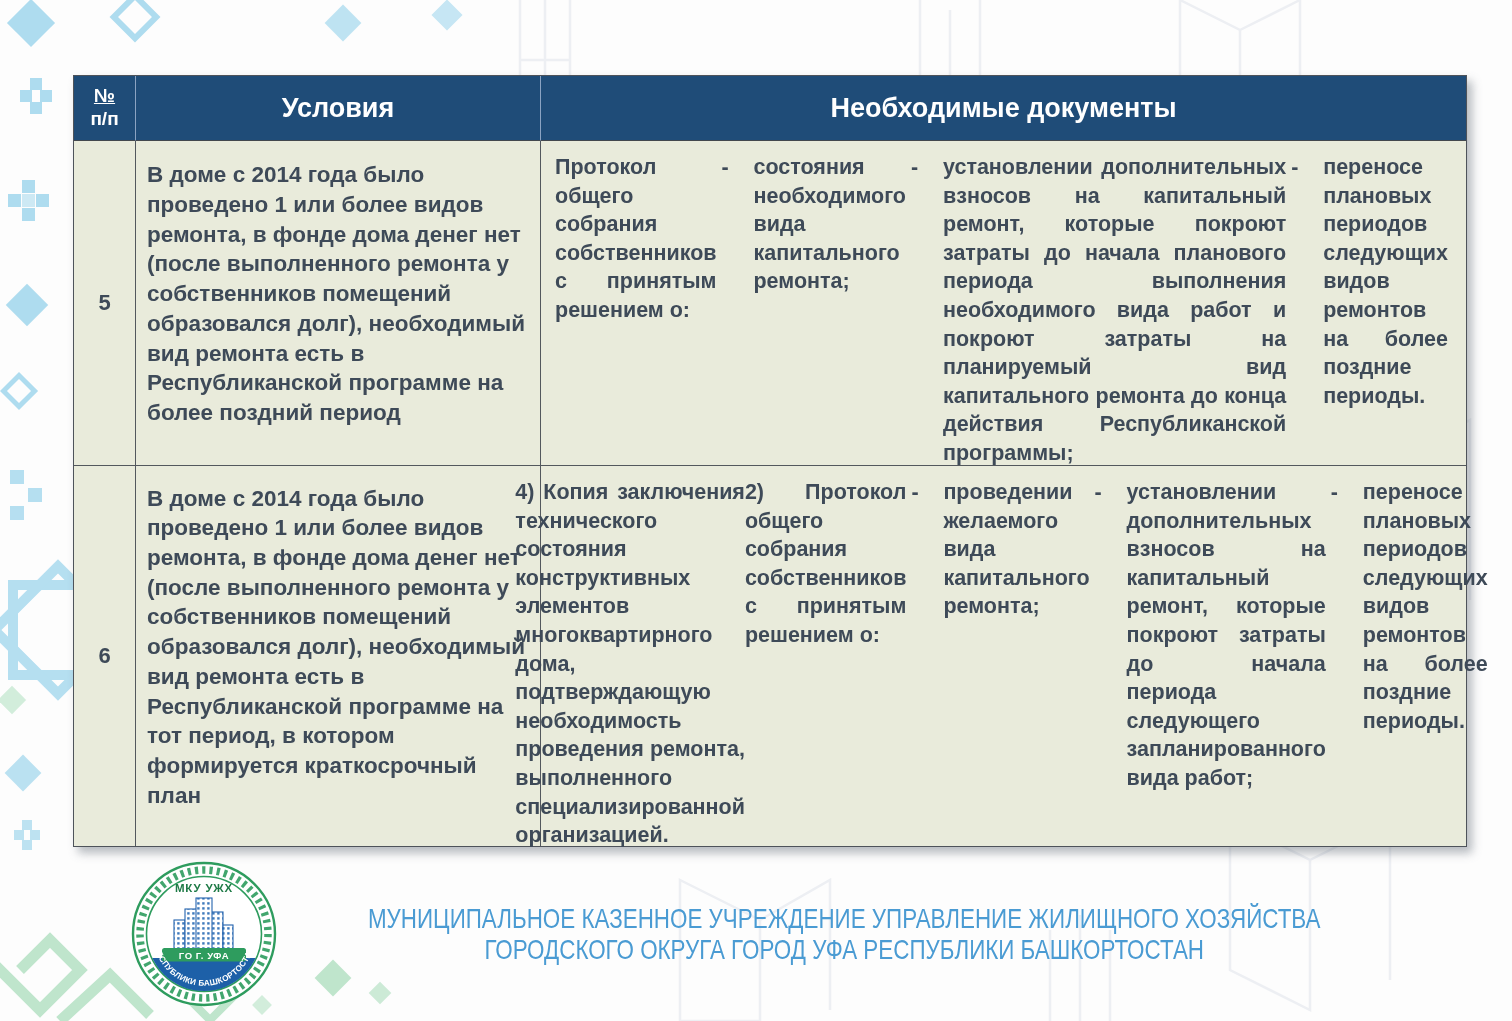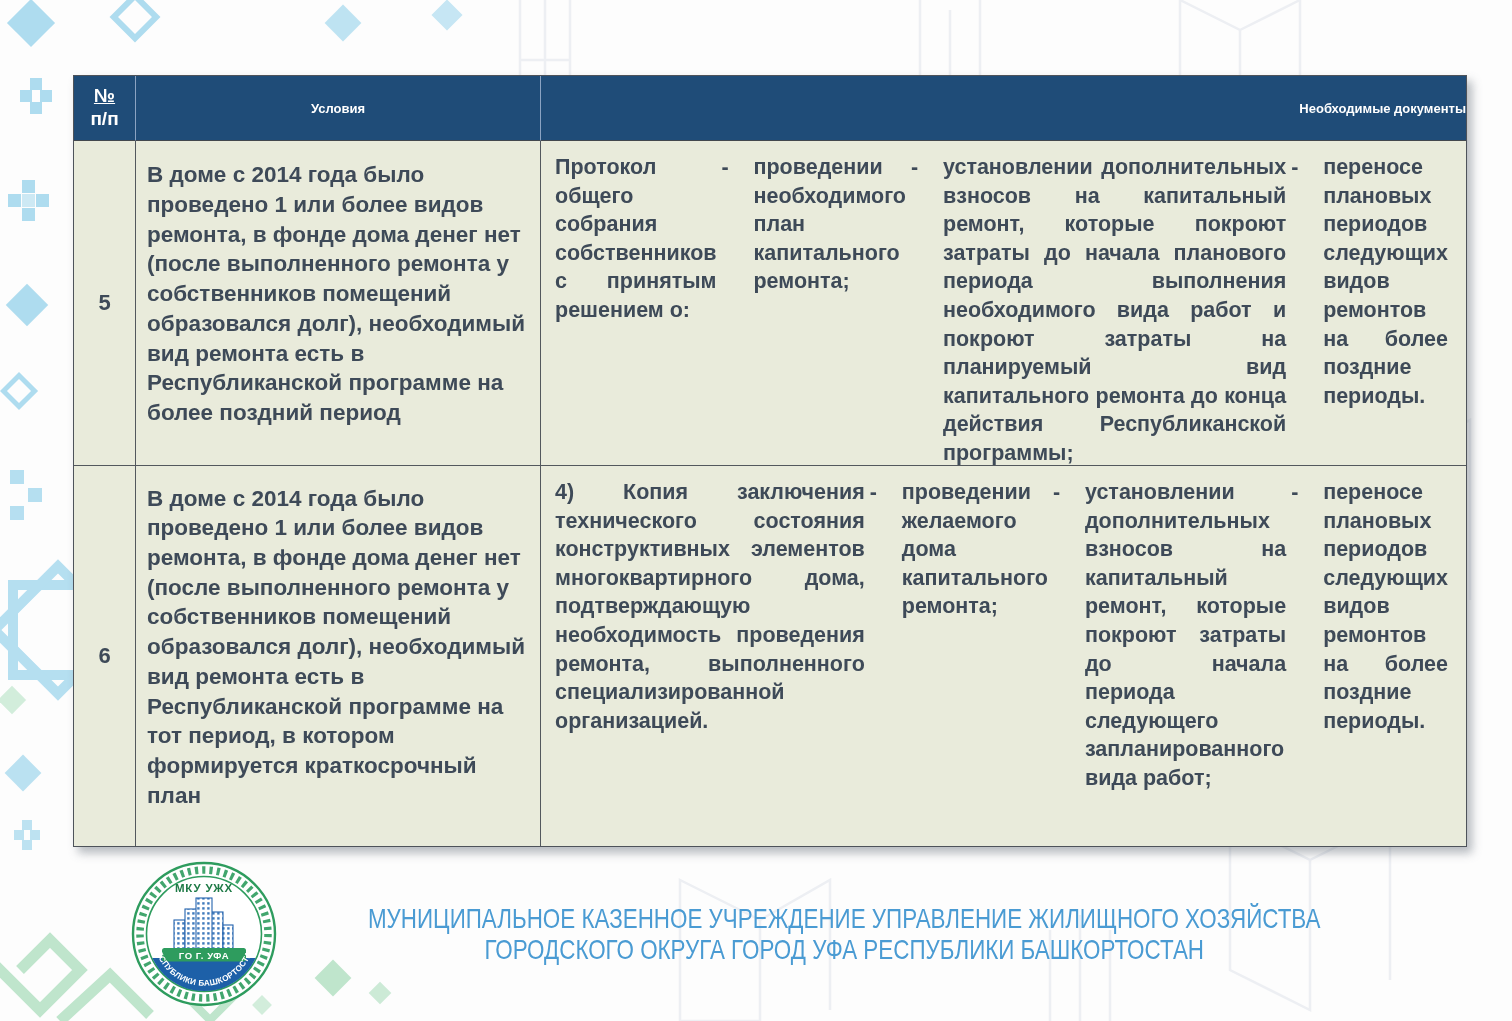--- a/index.html
+++ b/index.html
@@ -14,24 +14,24 @@
   
   .req-table{
     position:absolute;left:73px;top:75px;width:1392px;z-index:2;
     display:grid;
     grid-template-columns:62px 405px 925px;
     grid-template-rows:65px 325px 380px;
     border:1px solid #4e535a;
     box-shadow:5px 6px 9px rgba(95,105,115,.45);
   }
   .cell{box-sizing:border-box;border-right:1px solid #53585d;border-bottom:1px solid #53585d;}
-  .cell.last-col{border-right:none;justify-content:flex-end;}
+  .cell.last-col{border-right:none;}
   .cell.last-row{border-bottom:none;}
   .hcell{
-    background:#1F4C78;color:#ffffff;font-weight:bold;font-size:13px;
+    background:#1F4C78;color:#ffffff;font-weight:bold;font-size:27px;
     display:flex;align-items:center;justify-content:center;
     border-right:1px solid #8ba3c2;border-bottom:1px solid #43484e;
   }
   .hcell.last-col{border-right:none;}
   .hcell-num{flex-direction:column;line-height:1.2;font-size:19px;}
   .hcell-num .u{text-decoration:underline;}
   .bcell{background:#E9EBDB;color:#3E4A58;font-weight:bold;}
   .num-cell{display:flex;align-items:center;justify-content:center;font-size:22px;}
   .cond-cell{
     display:flex;align-items:center;
@@ -142,43 +142,44 @@
     <div class="cell bcell num-cell">
       <span>5</span>
     </div>
     <div class="cell bcell cond-cell">
       <div>В доме с 2014 года было проведено 1 или более видов ремонта, в фонде дома денег нет (после выполненного ремонта у собственников помещений образовался долг), необходимый вид ремонта есть в Республиканской программе на более поздний период</div>
     </div>
     <div class="cell bcell doc-cell last-col">
       <div class="para">Протокол общего собрания собственников с принятым решением о:</div>
       <div class="bullet">
         <span class="dash">-</span>
-        <span class="btext">проведении необходимого план капитального ремонта;</span>
+        <span class="btext">состояния необходимого вида капитального ремонта;</span>
       </div>
       <div class="bullet">
         <span class="dash">-</span>
         <span class="btext">установлении дополнительных взносов на капитальный ремонт, которые покроют затраты до начала планового периода выполнения необходимого вида работ и покроют затраты на планируемый вид капитального ремонта до конца действия Республиканской программы;</span>
       </div>
       <div class="bullet">
         <span class="dash">-</span>
         <span class="btext">переносе плановых периодов следующих видов ремонтов на более поздние периоды.</span>
       </div>
     </div>
 
     <div class="cell bcell num-cell last-row">
       <span>6</span>
     </div>
     <div class="cell bcell cond-cell last-row">
       <div>В доме с 2014 года было проведено 1 или более видов ремонта, в фонде дома денег нет (после выполненного ремонта у собственников помещений образовался долг), необходимый вид ремонта есть в Республиканской программе на тот период, в котором формируется краткосрочный план</div>
     </div>
     <div class="cell bcell doc-cell last-col last-row">
       <div class="para">4) Копия заключения технического состояния конструктивных элементов многоквартирного дома, подтверждающую необходимость проведения ремонта, выполненного специализированной организацией.</div>
-      <div class="bullet">
-        <span class="dash">-</span>
-        <span class="btext">проведении желаемого дома капитального ремонта;</span>
+      <div class="para">2) Протокол общего собрания собственников с принятым решением о:</div>
+      <div class="bullet">
+        <span class="dash">-</span>
+        <span class="btext">проведении желаемого вида капитального ремонта;</span>
       </div>
       <div class="bullet">
         <span class="dash">-</span>
         <span class="btext">установлении дополнительных взносов на капитальный ремонт, которые покроют затраты до начала периода следующего запланированного вида работ;</span>
       </div>
       <div class="bullet">
         <span class="dash">-</span>
         <span class="btext">переносе плановых периодов следующих видов ремонтов на более поздние периоды.</span>
       </div>
     </div>

